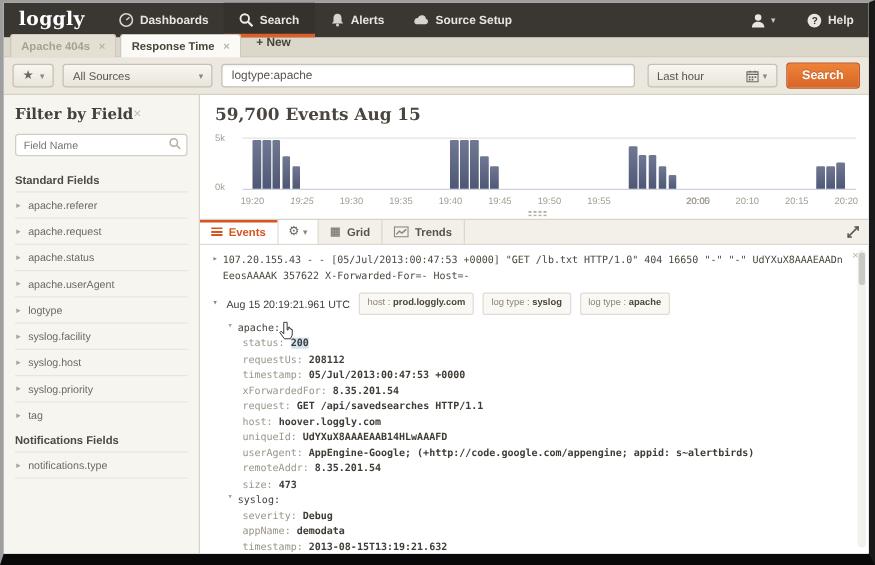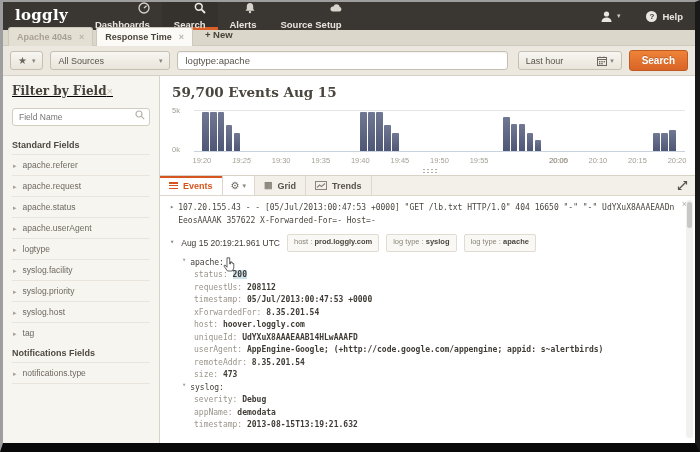--- a/index.html
+++ b/index.html
@@ -5,21 +5,21 @@
   * { margin:0; padding:0; box-sizing:border-box; }
   html,body { width:700px; height:452px; font-family:"Liberation Sans",sans-serif; background:#0c0c0c; overflow:hidden; }
   .frame { width:700px; height:452px; }
   .app { width:100%; height:100%; background:#fff; display:flex; flex-direction:column; overflow:hidden;
          border-top:2px solid #9e9e9e; border-left:3px solid #9e9e9e; border-right:5px solid #191919; border-bottom:9px solid #090909; }
 
   
   .topnav { height:28px; background:#3a3632; display:flex; align-items:stretch; flex-shrink:0; }
   .logo { color:#fff; font-family:"DejaVu Serif",serif; font-weight:bold; font-size:15px; line-height:27px; padding:0 15px 0 12px; letter-spacing:.3px; }
   .nav-items { display:flex; align-items:stretch; }
-  .nav-item { display:flex; align-items:flex-end; gap:5px; padding:0 12px; font-size:9.5px; font-weight:bold; color:#e8e5de; cursor:pointer;flex-direction:column; }
+  .nav-item { display:flex; align-items:center; gap:5px; padding:0 12px; font-size:9.5px; font-weight:bold; color:#e8e5de; cursor:pointer; }
   .nav-item.active { background:#35312c; box-shadow:inset 0 -3px 0 #dd5f28; }
   .nav-item svg { width:12px; height:12px; }
   .nav-right { margin-left:auto; display:flex; align-items:stretch; }
   .user-menu { display:flex; align-items:center; gap:4px; padding:0 14px; cursor:pointer; }
   .caret { font-size:7px; color:#cac6bd; }
   .help-item { display:flex; align-items:center; gap:5px; padding:0 12px; font-size:9.5px; font-weight:bold; color:#e8e5de; cursor:pointer; }
   .qmark { width:11px; height:11px; border-radius:50%; background:#e9e6df; color:#3a3632; font-size:8px; font-weight:bold; display:flex; align-items:center; justify-content:center; }
 
   
   .tabstrip { height:16px; background:#dcd7cb; display:flex; align-items:flex-end; padding-left:5px; flex-shrink:0; border-bottom:1px solid #cfcabd; }
@@ -35,21 +35,21 @@
   .sel-label { flex:1; text-align:left; }
   .select-sources { width:120px; justify-content:space-between; }
   .query-input { flex:1; height:19px; border:1px solid #c5c0b2; border-radius:3px; font-size:9.5px; color:#57534b; padding:0 7px; font-family:"Liberation Sans",sans-serif; background:#fff; box-shadow:inset 0 1px 2px rgba(0,0,0,.06); min-width:0; }
   .select-time { width:104px; justify-content:space-between; margin-left:3px; }
   .cal-caret { display:flex; align-items:center; gap:3px; }
   .search-btn { background:linear-gradient(#ee8338,#d96427); border:1px solid #bf5a20; border-radius:3px; height:21px; padding:0 12px; font-size:10px; font-weight:bold; color:#fff; text-shadow:0 -1px 0 rgba(0,0,0,.2); cursor:pointer; flex-shrink:0; }
 
   
   .body { flex:1; display:flex; min-height:0; }
   .sidebar { width:157px; background:#f7f5f0; border-right:1px solid #d8d3c7; padding:8px 9px 0; flex-shrink:0; overflow:hidden; }
-  .sb-head { display:flex; align-items:center;text-decoration:underline; }
+  .sb-head { display:flex; align-items:center; }
   .sb-title { font-family:"DejaVu Serif",serif; font-weight:bold; font-size:12px; color:#45413a; }
   .sb-close { color:#c3beb2; font-size:11px; cursor:pointer; line-height:1; }
   .sb-search { position:relative; margin:8px 0 9px; }
   .sb-search input { width:100%; height:18px; border:1px solid #d2cdc1; border-radius:3px; font-size:8.5px; padding:0 18px 0 6px; color:#7a756b; background:#fff; font-family:"Liberation Sans",sans-serif; }
   .sb-search svg { position:absolute; right:5px; top:4px; }
   .sb-heading { font-size:9px; font-weight:bold; color:#4e4a42; padding:5px 0 4px; }
   .sb-item { font-size:8.5px; color:#6e6960; padding:5px 0 5px 1px; border-top:1px solid #e9e5dc; display:flex; gap:6px; align-items:center; cursor:pointer; }
   .sb-item:last-child { border-bottom:1px solid #e9e5dc; }
   .tri { color:#a9a499; font-size:7px; line-height:1; }
 
@@ -233,25 +233,25 @@
             <div class="sb-item">
               <span class="tri">▸</span>
               <span>logtype</span>
             </div>
             <div class="sb-item">
               <span class="tri">▸</span>
               <span>syslog.facility</span>
             </div>
             <div class="sb-item">
               <span class="tri">▸</span>
+              <span>syslog.host</span>
+            </div>
+            <div class="sb-item">
+              <span class="tri">▸</span>
               <span>syslog.priority</span>
-            </div>
-            <div class="sb-item">
-              <span class="tri">▸</span>
-              <span>syslog.host</span>
             </div>
             <div class="sb-item">
               <span class="tri">▸</span>
               <span>tag</span>
             </div>
             <div class="sb-heading">Notifications Fields</div>
             <div class="sb-item">
               <span class="tri">▸</span>
               <span>notifications.type</span>
             </div>
@@ -353,20 +353,21 @@
                 <span class="chip">log type : <b>apache</b></span>
               </div>
               <div class="group-head">
                 <span class="tri">▾</span>
                 <span>apache:</span>
               </div>
               <div class="frow"><span class="fkey">status:  </span><span class="fval hl">200</span></div>
               <div class="frow"><span class="fkey">requestUs:  </span><span class="fval">208112</span></div>
               <div class="frow"><span class="fkey">timestamp:  </span><span class="fval">05/Jul/2013:00:47:53 +0000</span></div>
               <div class="frow"><span class="fkey">xForwardedFor:  </span><span class="fval">8.35.201.54</span></div>
+              <div class="frow"><span class="fkey">request:  </span><span class="fval">GET /api/savedsearches HTTP/1.1</span></div>
               <div class="frow"><span class="fkey">host:  </span><span class="fval">hoover.loggly.com</span></div>
               <div class="frow"><span class="fkey">uniqueId:  </span><span class="fval">UdYXuX8AAAEAAB14HLwAAAFD</span></div>
               <div class="frow"><span class="fkey">userAgent:  </span><span class="fval">AppEngine-Google; (+http://code.google.com/appengine; appid: s~alertbirds)</span></div>
               <div class="frow"><span class="fkey">remoteAddr:  </span><span class="fval">8.35.201.54</span></div>
               <div class="frow"><span class="fkey">size:  </span><span class="fval">473</span></div>
               <div class="group-head">
                 <span class="tri">▾</span>
                 <span>syslog:</span>
               </div>
               <div class="frow"><span class="fkey">severity:  </span><span class="fval">Debug</span></div>

